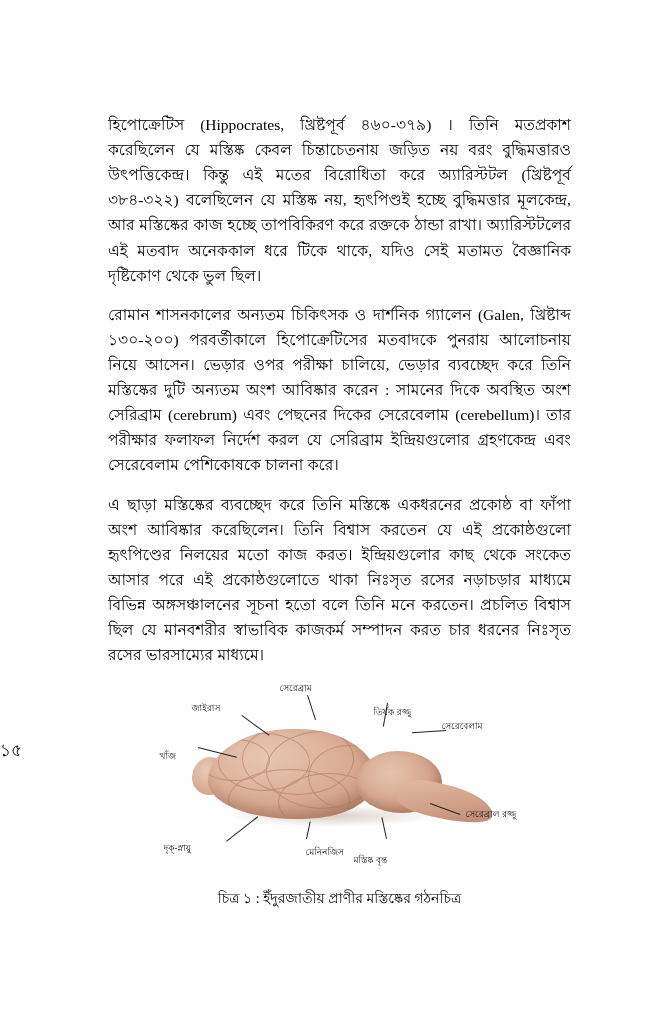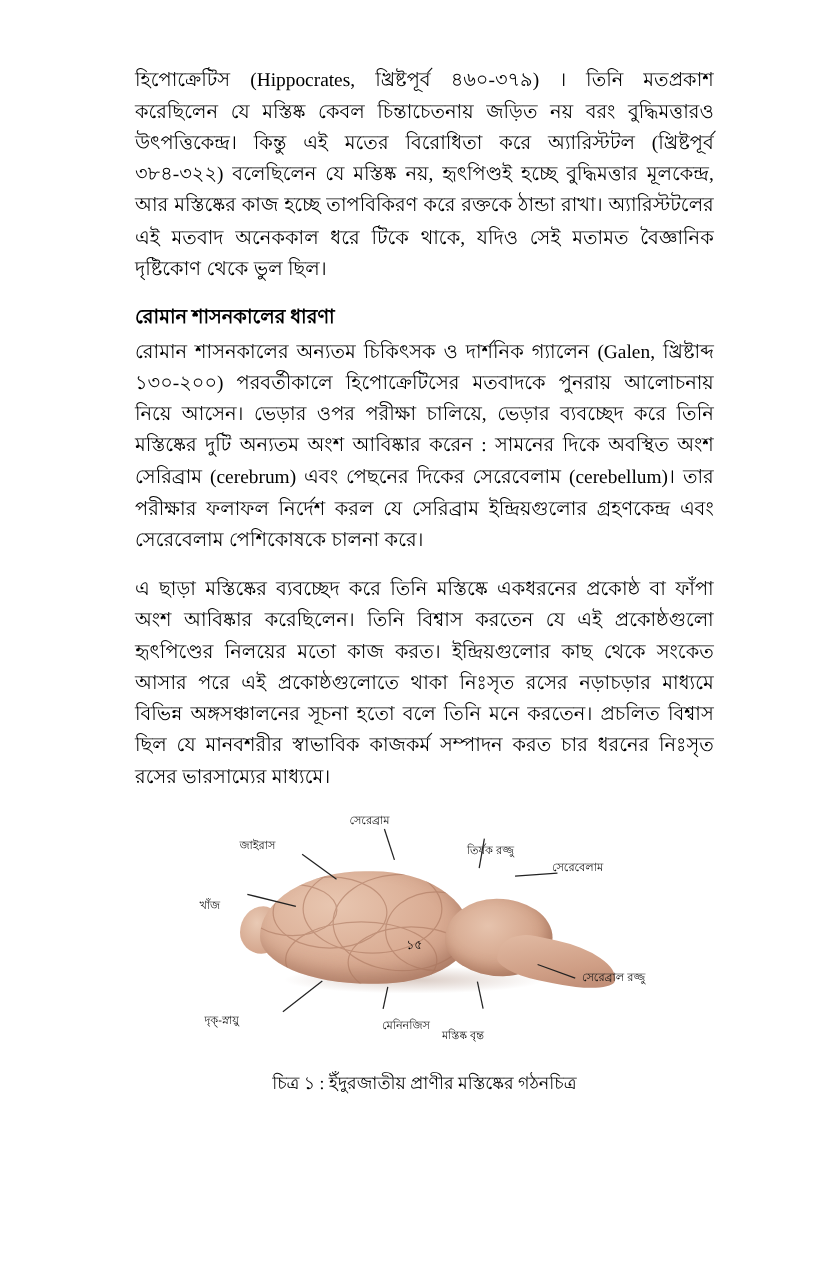--- a/index.html
+++ b/index.html
@@ -14,21 +14,21 @@
     color: #000000;
     position: relative;
     overflow: hidden;
   }
   .page {
     position: absolute;
     left: 0; top: 0;
     width: 663px;
     height: 817px;
     box-sizing: border-box;
-    padding: 52px 92px 40px 108px;
+    padding: 112px 92px 40px 108px;
   }
   p.para {
     margin: 0 0 14px 0;
     font-size: 15.5px;
     line-height: 1.62;
     text-align: justify;
     text-justify: inter-word;
     word-spacing: 0.5px;
   }
   h2.section-heading {
@@ -122,32 +122,31 @@
   .fig-caption {
     margin-top: 16px;
     font-size: 14px;
     text-align: center;
   }
   .page-number {
     position: absolute;
     left: 0;
     right: 0;
     bottom: 52px;
-    text-align: center;
-    font-size: 10px;
+    text-align: left;
+    font-size: 17px;
   }
 </style>
 </head>
 <body>
 
 <div class="page">
 
   <p class="para">হিপোক্রেটিস (Hippocrates, খ্রিষ্টপূর্ব ৪৬০-৩৭৯) । তিনি মতপ্রকাশ করেছিলেন যে মস্তিষ্ক কেবল চিন্তাচেতনায় জড়িত নয় বরং বুদ্ধিমত্তারও উৎপত্তিকেন্দ্র। কিন্তু এই মতের বিরোধিতা করে অ্যারিস্টটল (খ্রিষ্টপূর্ব ৩৮৪-৩২২) বলেছিলেন যে মস্তিষ্ক নয়, হৃৎপিণ্ডই হচ্ছে বুদ্ধিমত্তার মূলকেন্দ্র, আর মস্তিষ্কের কাজ হচ্ছে তাপবিকিরণ করে রক্তকে ঠান্ডা রাখা। অ্যারিস্টটলের এই মতবাদ অনেককাল ধরে টিকে থাকে, যদিও সেই মতামত বৈজ্ঞানিক দৃষ্টিকোণ থেকে ভুল ছিল।</p>
 
-  <h2 class="section-heading">রোমান শাসনকালের ধারণা</h2>
 
   <p class="para">রোমান শাসনকালের অন্যতম চিকিৎসক ও দার্শনিক গ্যালেন (Galen, খ্রিষ্টাব্দ ১৩০-২০০) পরবর্তীকালে হিপোক্রেটিসের মতবাদকে পুনরায় আলোচনায় নিয়ে আসেন। ভেড়ার ওপর পরীক্ষা চালিয়ে, ভেড়ার ব্যবচ্ছেদ করে তিনি মস্তিষ্কের দুটি অন্যতম অংশ আবিষ্কার করেন : সামনের দিকে অবস্থিত অংশ সেরিব্রাম (cerebrum) এবং পেছনের দিকের সেরেবেলাম (cerebellum)। তার পরীক্ষার ফলাফল নির্দেশ করল যে সেরিব্রাম ইন্দ্রিয়গুলোর গ্রহণকেন্দ্র এবং সেরেবেলাম পেশিকোষকে চালনা করে।</p>
 
   <p class="para">এ ছাড়া মস্তিষ্কের ব্যবচ্ছেদ করে তিনি মস্তিষ্কে একধরনের প্রকোষ্ঠ বা ফাঁপা অংশ আবিষ্কার করেছিলেন। তিনি বিশ্বাস করতেন যে এই প্রকোষ্ঠগুলো হৃৎপিণ্ডের নিলয়ের মতো কাজ করত। ইন্দ্রিয়গুলোর কাছ থেকে সংকেত আসার পরে এই প্রকোষ্ঠগুলোতে থাকা নিঃসৃত রসের নড়াচড়ার মাধ্যমে বিভিন্ন অঙ্গসঞ্চালনের সূচনা হতো বলে তিনি মনে করতেন। প্রচলিত বিশ্বাস ছিল যে মানবশরীর স্বাভাবিক কাজকর্ম সম্পাদন করত চার ধরনের নিঃসৃত রসের ভারসাম্যের মাধ্যমে।</p>
 
   <div class="figure">
     <div class="figure-image">
       <div class="brain-bg">
         <div class="shadow-blob"></div>
         <div class="olfactory-shape"></div>

